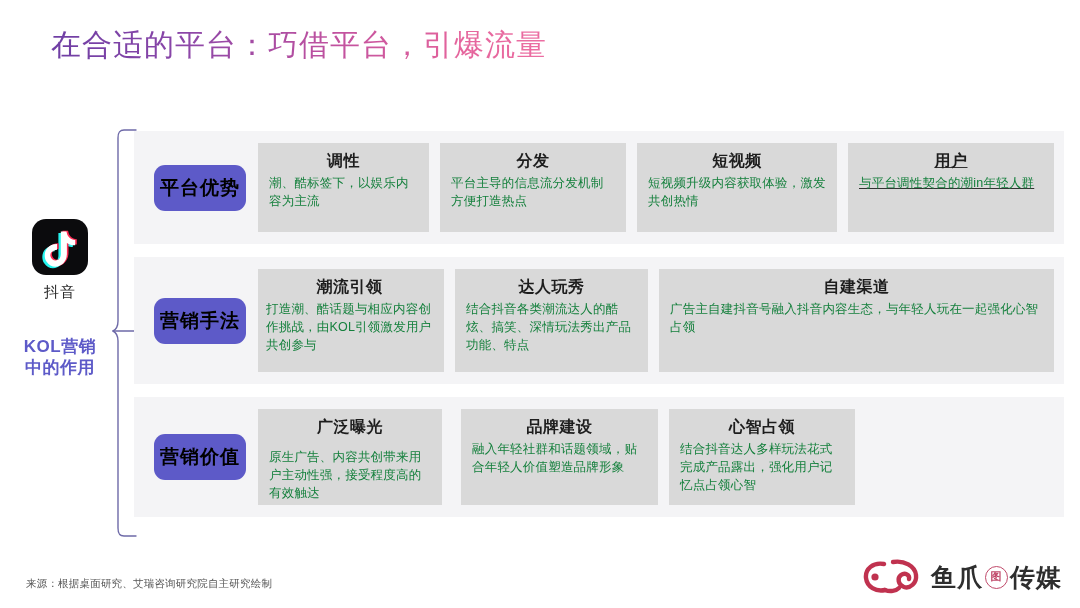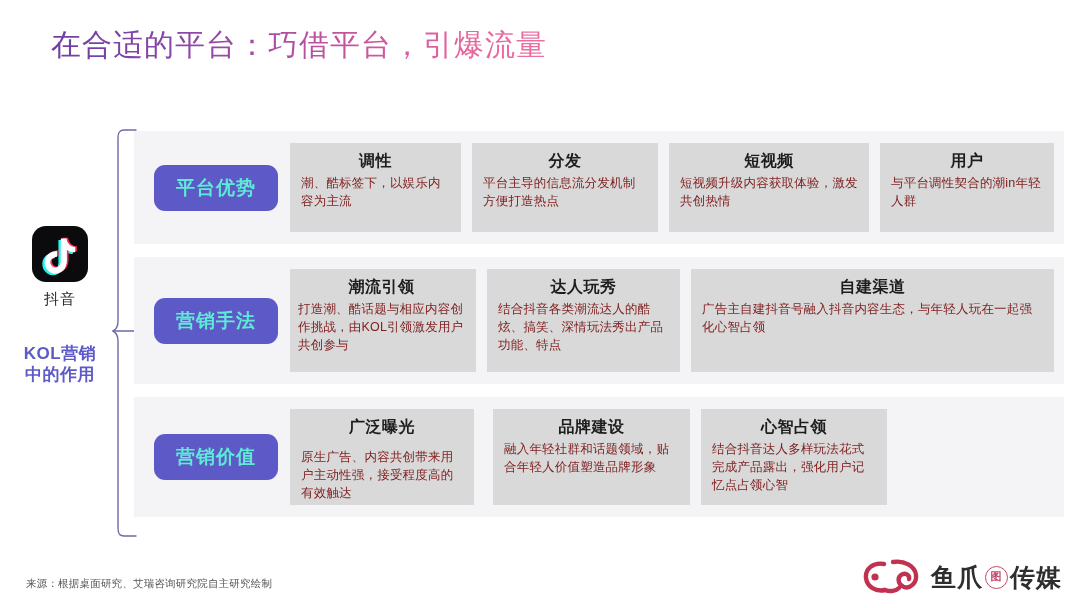--- a/index.html
+++ b/index.html
@@ -30,21 +30,21 @@
     color: transparent;
     -webkit-text-fill-color: transparent;
     white-space: nowrap;
     margin-left: 28px;
   }
 
   
   .left-col {
     position: absolute;
     left: 14px;
-    top: 226px;
+    top: 219px;
     width: 92px;
     text-align: center;
   }
   .douyin-logo {
     width: 56px;
     height: 56px;
     margin: 0 auto;
     border-radius: 14px;
     background: #0b0b0d;
     position: relative;
@@ -90,27 +90,27 @@
     box-sizing: border-box;
     padding: 12px 10px 12px 12px;
     margin-bottom: 13px;
   }
   .band.row1 { height: 113px; }
   .band.row2 { height: 127px; }
   .band.row3 { height: 120px; }
 
   .band-badge {
     flex: 0 0 auto;
-    width: 124px;
+    width: 92px;
     height: 46px;
     margin-right: 12px;
     margin-left: 8px;
     border-radius: 11px;
     background: #5d5ac8;
-    color: #5eead4;
+    color: #000000;
     font-size: 19px;
     font-weight: bold;
     letter-spacing: 1px;
     display: flex;
     align-items: center;
     justify-content: center;
   }
 
   .cards {
     flex: 1 1 auto;
@@ -134,30 +134,30 @@
     text-align: center;
     font-size: 16px;
     font-weight: bold;
     color: #1d1d1d;
     line-height: 1.3;
     margin-bottom: 2px;
     letter-spacing: 0.5px;
   }
   .card-body {
     font-size: 12.5px;
-    color: #7f1d1d;
+    color: #15803d;
     line-height: 1.45;
     letter-spacing: 0.2px;
   }
 
   
   .row1 .c0 { flex: 0 0 171px; }
   .row1 .c1 { flex: 0 0 186px; }
   .row1 .c2 { flex: 0 0 200px; }
-  .row1 .c3 { flex: 1 1 auto; }
+  .row1 .c3 { flex: 1 1 auto; text-decoration: underline; }
 
   
   .row2 .c0 { flex: 0 0 177px; }
   .row2 .c1 { flex: 0 0 186px; padding-left: 8px; }
   .row2 .c2 { flex: 0 0 193px; }
   .row2 .c3 { flex: 1 1 auto; }
 
   
   .row3 .c0 { flex: 0 0 184px; gap: 8px; }
   .row3 .c1 { flex: 0 0 197px; margin-left: 8px; }

